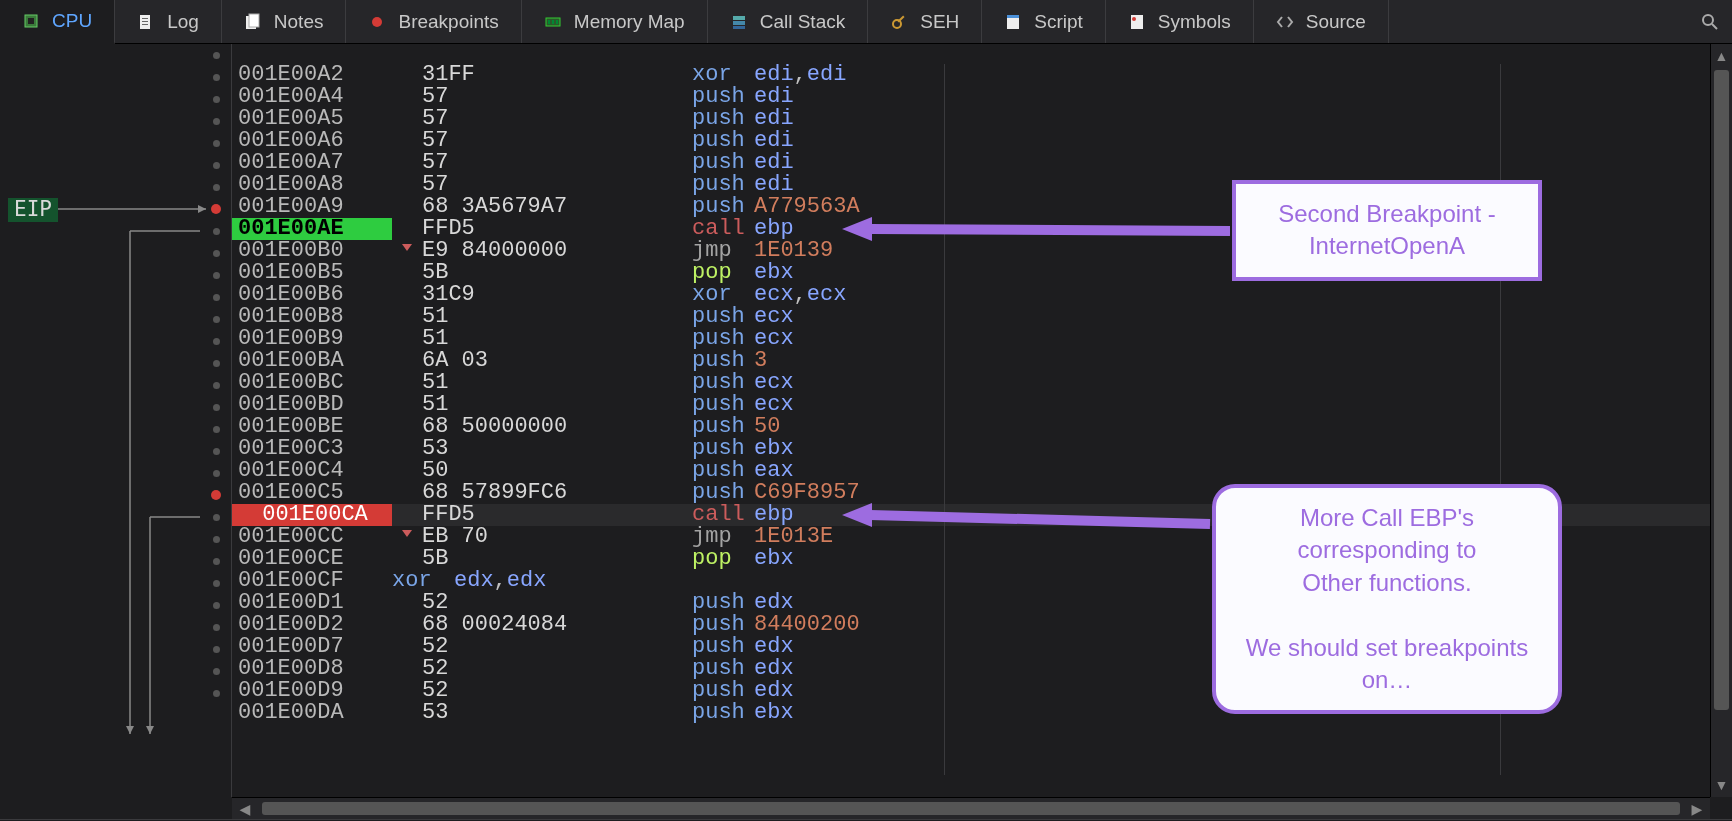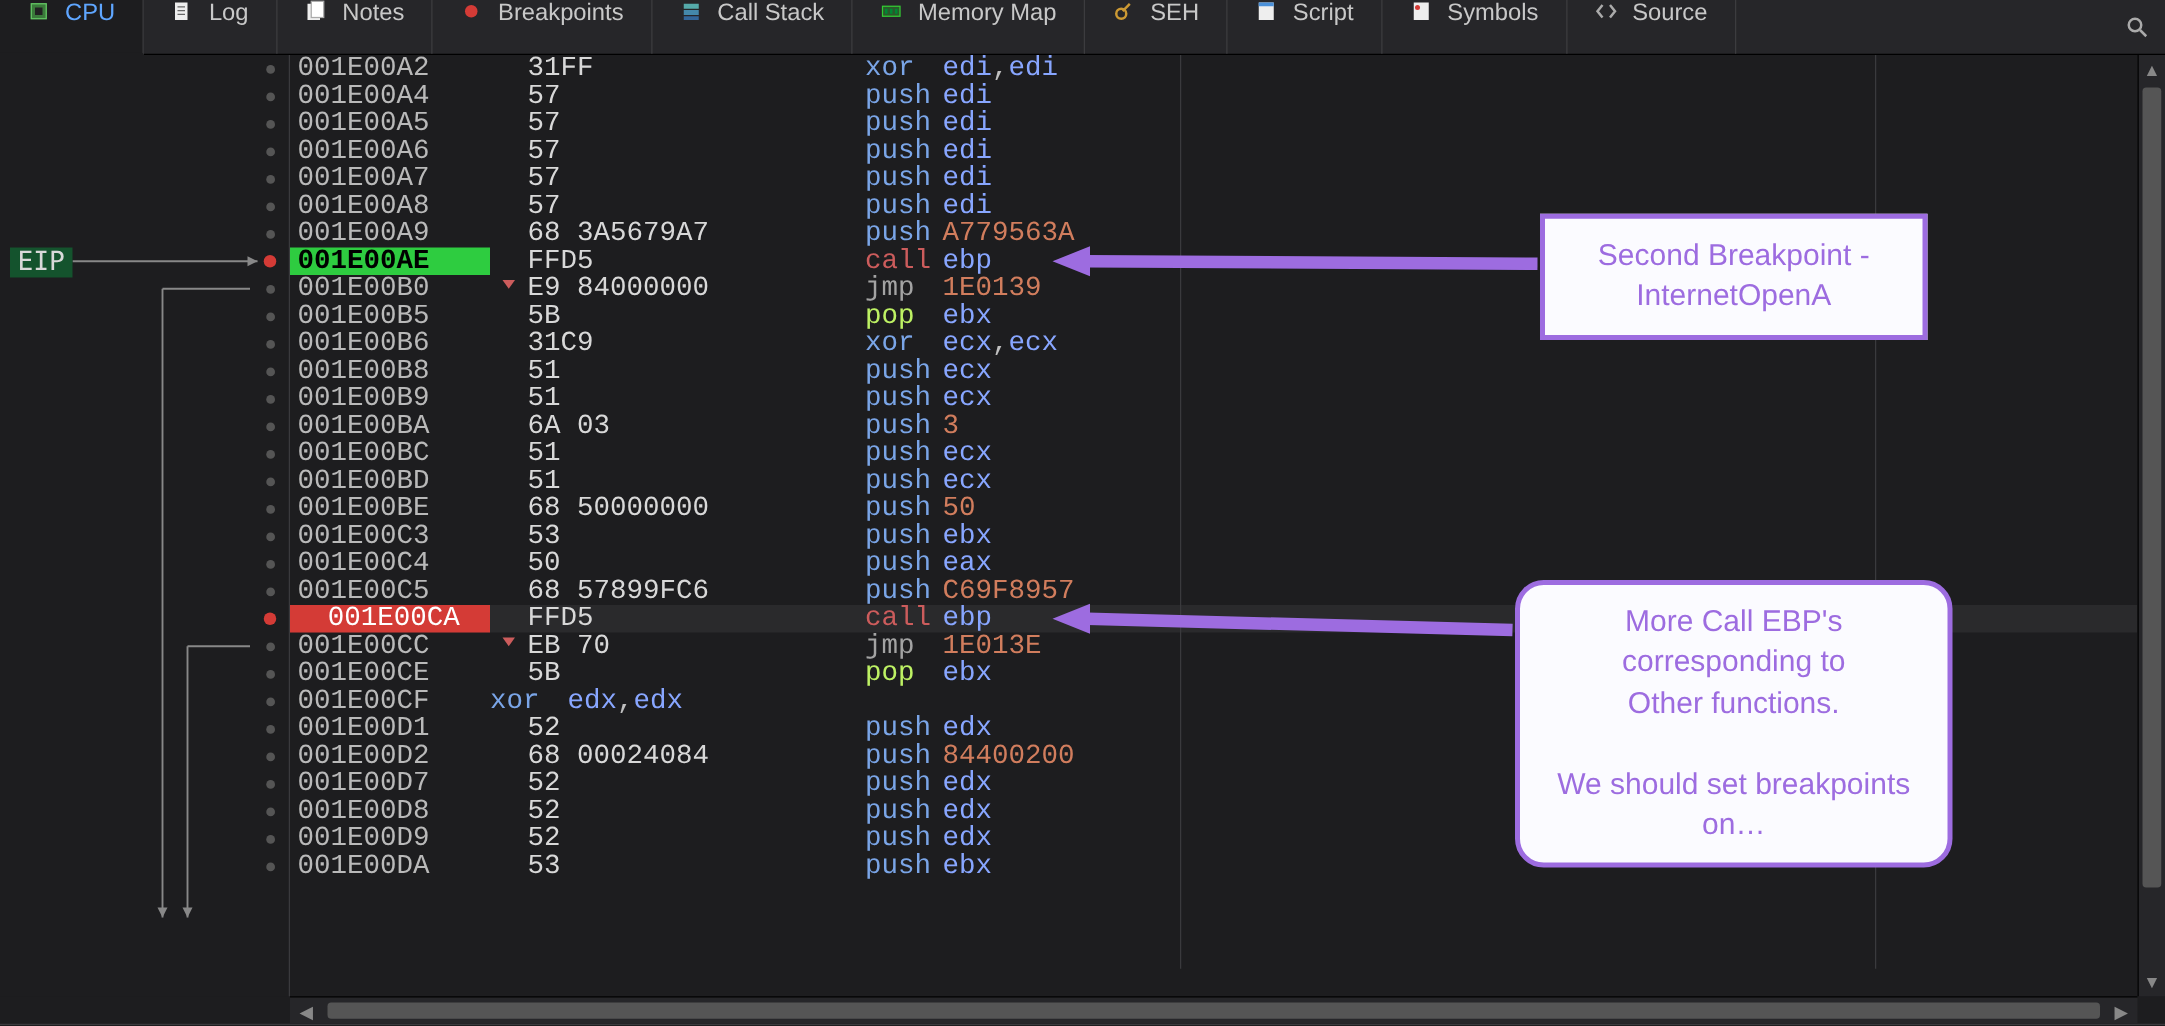--- a/index.html
+++ b/index.html
@@ -15,21 +15,21 @@
   
   .tabstrip {
     height: 44px;
     background: #262629;
     border-bottom: 1px solid #000;
     display: flex;
     align-items: stretch;
   }
   .tab {
     display: flex;
-    align-items: flex-start;
+    align-items: center;
     gap: 12px;
     padding: 0 22px;
     border-right: 1px solid #3c3c3f;
     color: #c8c8c8;
     font-size: 19px;
     cursor: pointer;
     user-select: none;
   }
   .tab.active {
     background: #1d1d1f;
@@ -57,20 +57,21 @@
     border-right: 1px solid #3a3a3d;
     background: #1d1d1f;
   }
   .listing {
     flex: 1;
     position: relative;
     overflow: hidden;
     font-family: Consolas, "Courier New", monospace;
     font-size: 22px;
     line-height: 22px;
+    margin-top: 20px;
   }
   .row {
     height: 22px;
     display: flex;
     align-items: center;
     white-space: pre;
     position: relative;
   }
   .row .addr   { width: 160px; color: #b9b9b9; padding-left: 6px; }
   .row .bytes  { width: 300px; color: #d8d8d8; padding-left: 30px; position:relative; }
@@ -236,37 +237,37 @@
       <span class="ticon">
         <svg width="18" height="18" viewBox="0 0 18 18">
           <circle cx="9" cy="9" r="5" fill="#d43b36"></circle>
         </svg>
       </span>
       <span>Breakpoints</span>
     </div>
     <div class="tab">
       <span class="ticon">
         <svg width="18" height="18" viewBox="0 0 18 18">
-          <rect x="3" y="3" width="12" height="4" fill="#5aa"></rect>
-          <rect x="3" y="8" width="12" height="4" fill="#48a"></rect>
-          <rect x="3" y="13" width="12" height="3" fill="#369"></rect>
-        </svg>
-      </span>
-      <span>Call Stack</span>
-    </div>
-    <div class="tab">
-      <span class="ticon">
-        <svg width="18" height="18" viewBox="0 0 18 18">
           <rect x="2" y="5" width="14" height="8" fill="#2a5a2a" stroke="#3c3"></rect>
           <rect x="4" y="7" width="2" height="4" fill="#083"></rect>
           <rect x="8" y="7" width="2" height="4" fill="#083"></rect>
           <rect x="12" y="7" width="2" height="4" fill="#083"></rect>
         </svg>
       </span>
       <span>Memory Map</span>
+    </div>
+    <div class="tab">
+      <span class="ticon">
+        <svg width="18" height="18" viewBox="0 0 18 18">
+          <rect x="3" y="3" width="12" height="4" fill="#5aa"></rect>
+          <rect x="3" y="8" width="12" height="4" fill="#48a"></rect>
+          <rect x="3" y="13" width="12" height="3" fill="#369"></rect>
+        </svg>
+      </span>
+      <span>Call Stack</span>
     </div>
     <div class="tab">
       <span class="ticon">
         <svg width="18" height="18" viewBox="0 0 18 18">
           <circle cx="7" cy="11" r="4" fill="none" stroke="#cc9933" stroke-width="2"></circle>
           <rect x="10" y="2" width="2" height="8" fill="#cc9933" transform="rotate(45 11 6)"></rect>
         </svg>
       </span>
       <span>SEH</span>
     </div>
@@ -377,21 +378,21 @@
       <div class="row bp hl"><span class="addr">001E00CA</span><span class="bytes">FFD5</span><span class="mn mn-call">call </span><span class="ops"><span class="op-reg">ebp</span></span></div>
       <div class="row"><span class="addr">001E00CC</span><span class="bytes">EB 70<span class="jmp-caret"></span></span><span class="mn mn-jmp">jmp </span><span class="ops"><span class="op-addr">1E013E</span></span></div>
       <div class="row"><span class="addr">001E00CE</span><span class="bytes">5B</span><span class="mn mn-pop">pop </span><span class="ops"><span class="op-reg">ebx</span></span></div>
       <div class="row"><span class="addr">001E00CF</span><span class="mn mn-xor">xor </span><span class="ops"><span class="op-reg">edx</span><span>,</span><span class="op-reg">edx</span></span></div>
       <div class="row"><span class="addr">001E00D1</span><span class="bytes">52</span><span class="mn mn-push">push </span><span class="ops"><span class="op-reg">edx</span></span></div>
       <div class="row"><span class="addr">001E00D2</span><span class="bytes">68 00024084</span><span class="mn mn-push">push </span><span class="ops"><span class="op-imm">84400200</span></span></div>
       <div class="row"><span class="addr">001E00D7</span><span class="bytes">52</span><span class="mn mn-push">push </span><span class="ops"><span class="op-reg">edx</span></span></div>
       <div class="row"><span class="addr">001E00D8</span><span class="bytes">52</span><span class="mn mn-push">push </span><span class="ops"><span class="op-reg">edx</span></span></div>
       <div class="row"><span class="addr">001E00D9</span><span class="bytes">52</span><span class="mn mn-push">push </span><span class="ops"><span class="op-reg">edx</span></span></div>
       <div class="row"><span class="addr">001E00DA</span><span class="bytes">53</span><span class="mn mn-push">push </span><span class="ops"><span class="op-reg">ebx</span></span></div>
-      <div class="callout" style="top: 127px; left: 1000px; width: 310px;">
+      <div class="callout" style="top: 116px; left: 1000px; width: 310px;">
         <div>Second Breakpoint -</div>
         <div>InternetOpenA</div>
       </div>
       <svg class="arrow-annot" width="428" height="42" style="left: 590px; top: 145px;">
         <path d="M 408 22 L 48 20" stroke="#9d6ce0" stroke-width="10" fill="none"></path>
         <polygon points="20,20 50,8 50,32" fill="#9d6ce0"></polygon>
       </svg>
       <div class="callout" style="top: 420px; left: 980px; width: 350px; border-radius: 23px;">
         <div>More Call EBP's corresponding to</div>
         <div>Other functions.</div>

